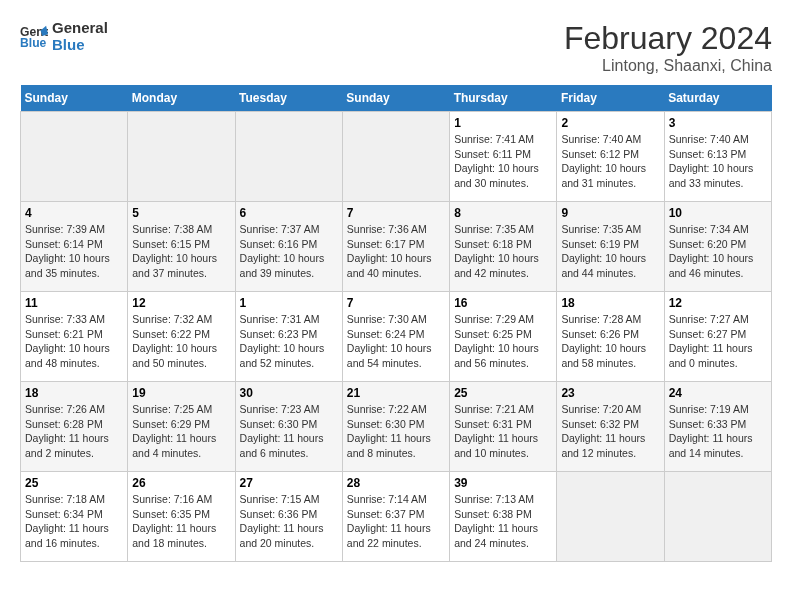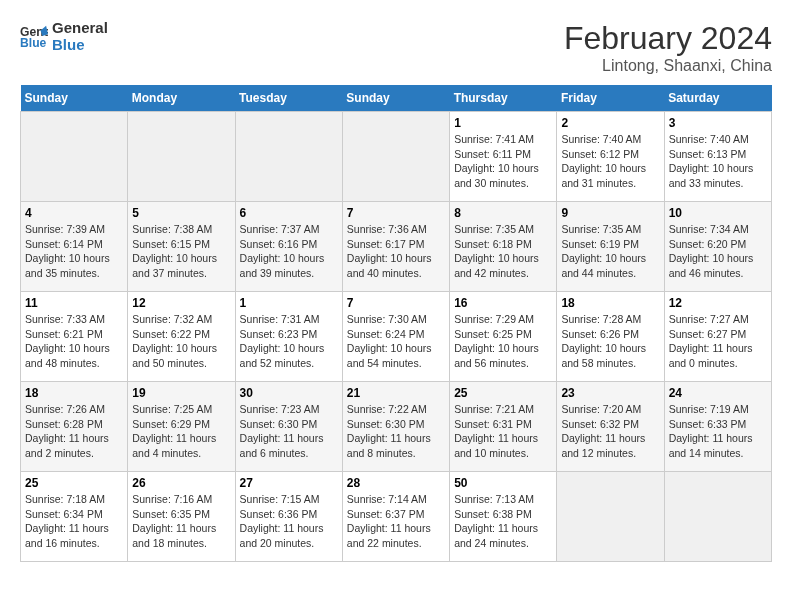--- a/index.html
+++ b/index.html
@@ -234,20 +234,20 @@
         </td>
         <td>
           <span class="day-num">27</span>
           <div class="day-info">Sunrise: 7:15 AM<br>Sunset: 6:36 PM<br>Daylight: 11 hours<br>and 20 minutes.</div>
         </td>
         <td>
           <span class="day-num">28</span>
           <div class="day-info">Sunrise: 7:14 AM<br>Sunset: 6:37 PM<br>Daylight: 11 hours<br>and 22 minutes.</div>
         </td>
         <td>
-          <span class="day-num">50</span>
+          <span class="day-num">39</span>
           <div class="day-info">Sunrise: 7:13 AM<br>Sunset: 6:38 PM<br>Daylight: 11 hours<br>and 24 minutes.</div>
         </td>
         <td class="empty"></td>
         <td class="empty"></td>
       </tr>
     </tbody>
 </table>
 
 </body></html>

